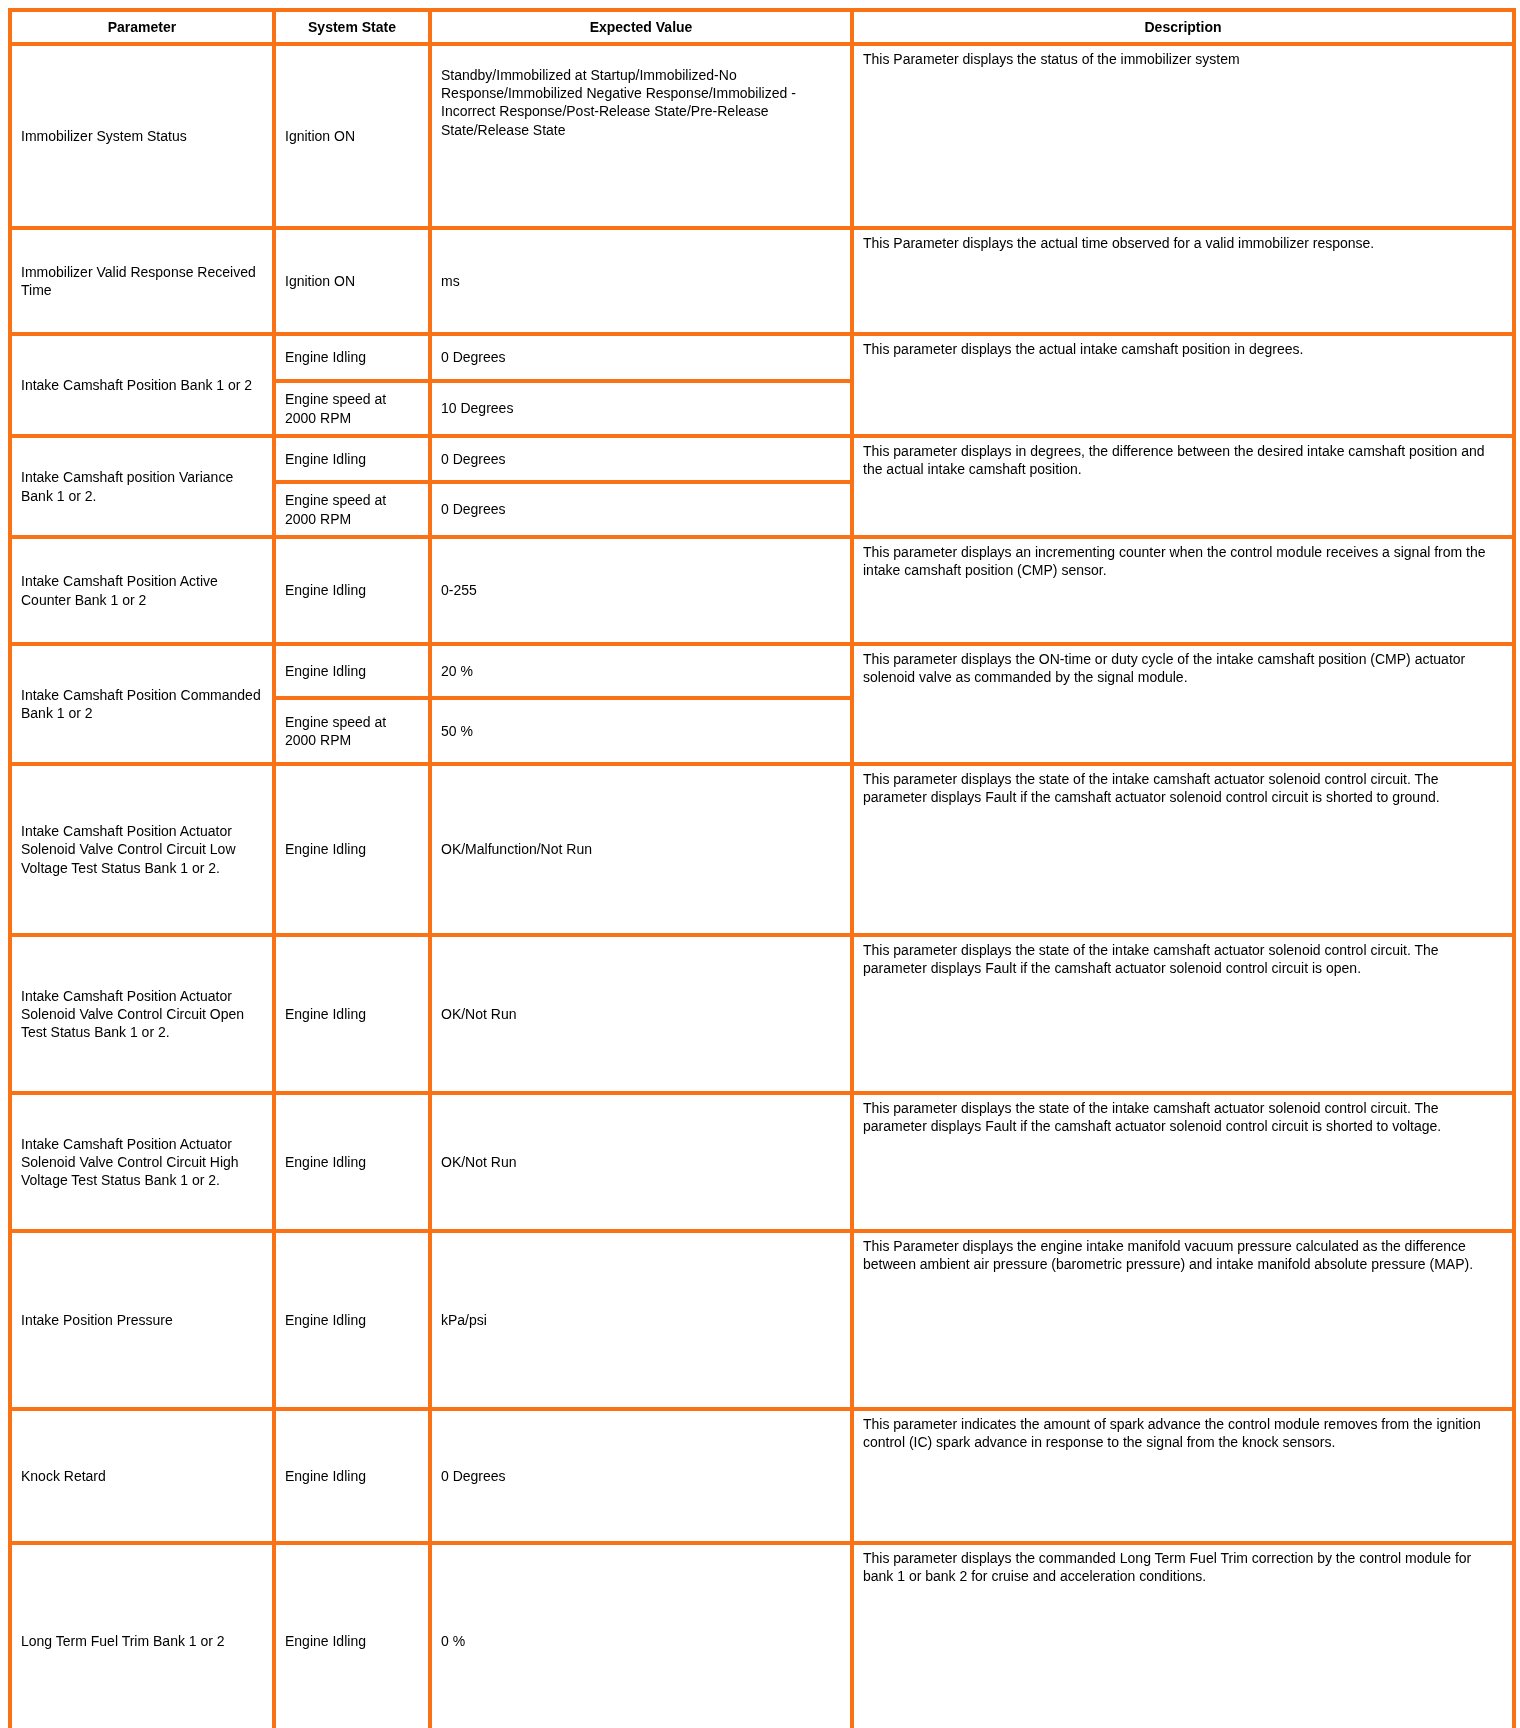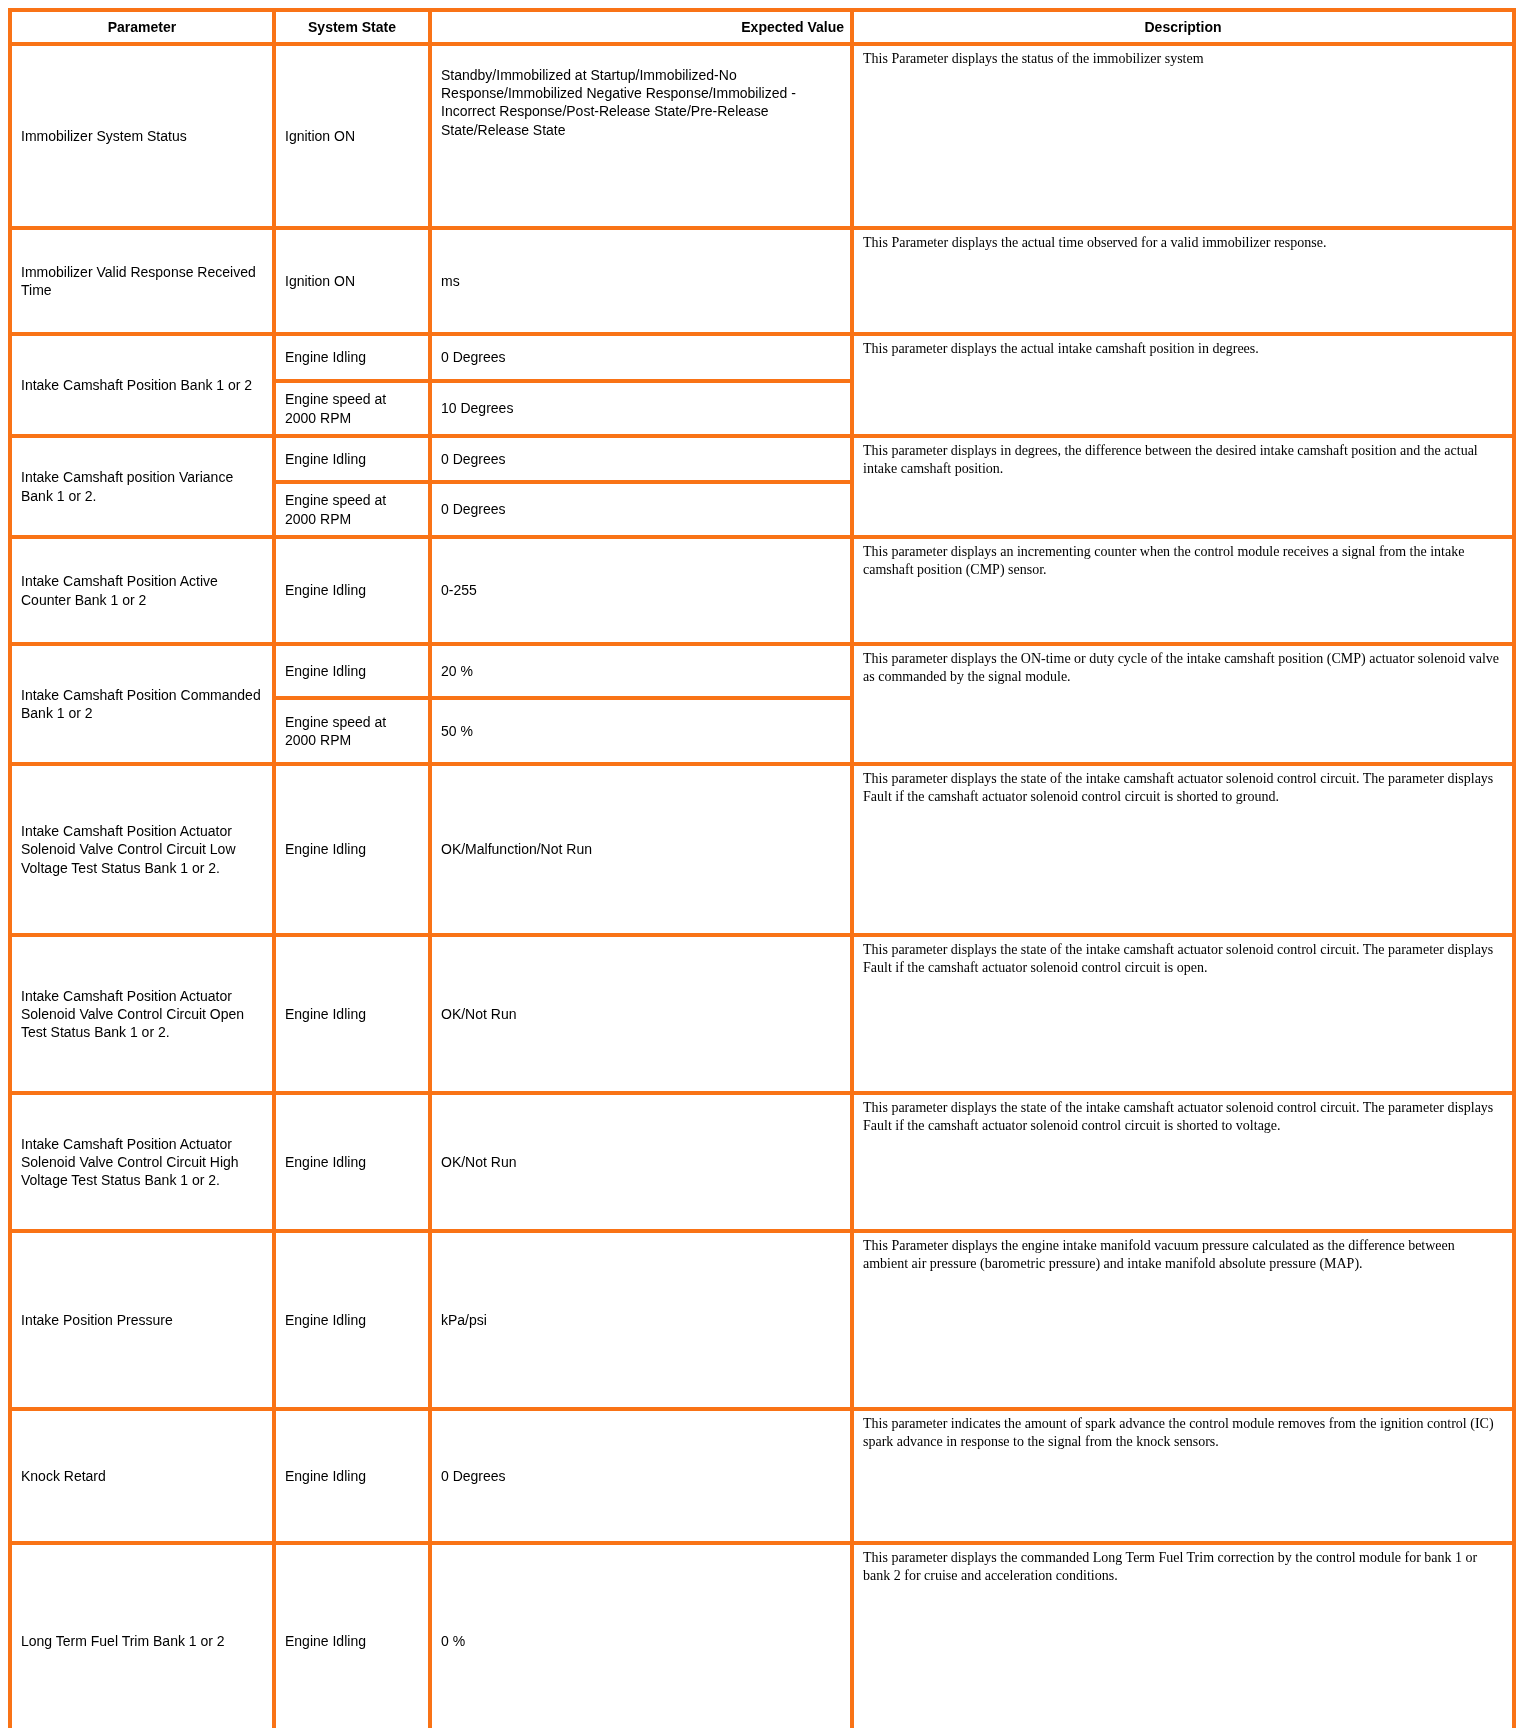--- a/index.html
+++ b/index.html
@@ -27,26 +27,25 @@
     line-height: 1.3;
     overflow-wrap: break-word;
   }
   th {
     font-weight: bold;
     text-align: center;
     vertical-align: middle;
     height: 34px;
     padding: 4px 6px;
   }
-  th.col-value { text-align: right; }
+  th.col-value { text-align: center; }
   td { vertical-align: middle; }
   td.col-desc {
     vertical-align: top;
     padding-top: 4px;
-    font-family: Liberation Serif, serif;
   }
   td.col-value.tall { vertical-align: top; padding-top: 20px; }
 
   
   tr.hr1  { height: 184px; }
   tr.hr2  { height: 106px;  }
   tr.hr3a { height: 47px;  }
   tr.hr3b { height: 55px;  }
   tr.hr4a { height: 46px;  }
   tr.hr4b { height: 55px;  }

